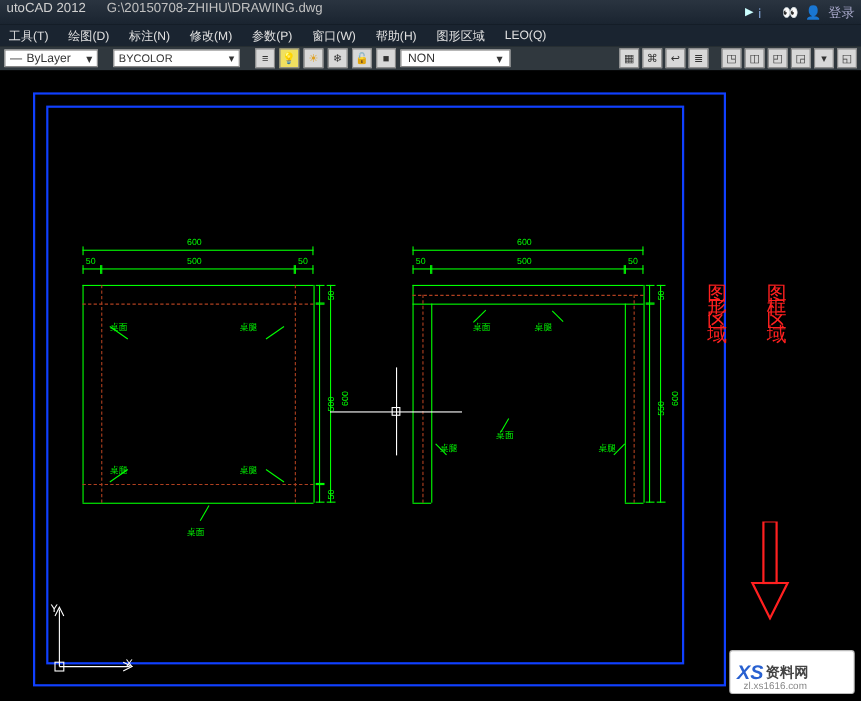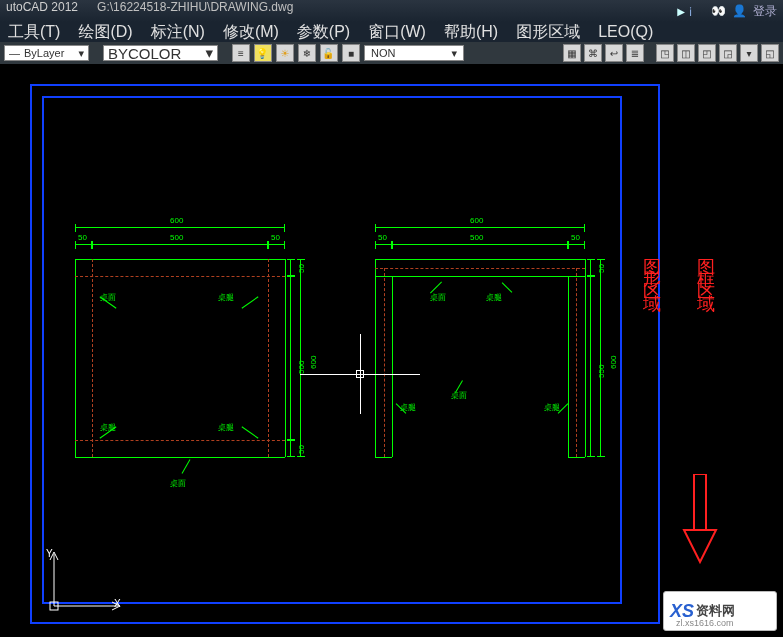--- a/index.html
+++ b/index.html
@@ -5,27 +5,27 @@
 * { margin: 0; padding: 0; box-sizing: border-box; font-family: "Microsoft YaHei", sans-serif; }
 body { background: #000; width: 783px; height: 637px; overflow: hidden; position: relative; }
 
 .titlebar { background: linear-gradient(#2a3440, #1a2430); height: 22px; display: flex; padding: 0 6px; color: #d0d0d0; font-size: 12px; gap: 19px; }
 .title-path { color: #c0c0c0; }
 .search-box { margin-left: auto; display: flex; align-items: center; gap: 4px; }
 .search-input { width: 130px; height: 16px; background: #fff; color: #999; font-size: 11px; padding: 0 2px; border: 1px solid #888; }
 .search-arrow { color: #cff; font-size: 10px; }
 .user-icons { display: flex; gap: 6px; align-items: center; color: #aac; }
 
-.menubar { background: #1a2430; height: 20px; display: flex; align-items: center; padding: 0 8px; gap: 18px; color: #e0e0e0; font-size: 16px; }
+.menubar { background: #1a2430; height: 20px; display: flex; align-items: center; padding: 0 8px; gap: 18px; color: #e0e0e0; font-size: 11px; }
 .menu-item { cursor: default; }
 
 .toolbars { background: #30383e; height: 22px; display: flex; align-items: center; padding: 0 4px; gap: 4px; font-size: 11px; }
 .linetype-select { width: 85px; height: 16px; background: #fff; color: #333; font-size: 11px; border: 1px solid #888; display: flex; align-items: center; padding: 0 4px; }
 .linetype-select .arrow { margin-left: auto; }
-.color-select { width: 115px; height: 16px; background: #fff; color: #333; font-size: 15px; border: 1px solid #888; padding: 0 4px; display: flex; align-items: center; }
+.color-select { width: 115px; height: 16px; background: #fff; color: #333; font-size: 10px; border: 1px solid #888; padding: 0 4px; display: flex; align-items: center; }
 .color-select .arrow { margin-left: auto; }
 .tbtn { width: 18px; height: 18px; background: #d8d8d8; border: 1px solid #888; display: inline-flex; align-items: center; justify-content: center; font-size: 10px; color: #333; }
 .tbtn-sep { width: 6px; }
 .layer-name { background: #fff; color: #333; padding: 0 6px; height: 16px; display: flex; align-items: center; width: 100px; border: 1px solid #888; }
 
 .canvas-area { position: absolute; top: 64px; left: 0; width: 783px; height: 573px; background: #000; }
 
 .blue-frame-outer { position: absolute; left: 30px; top: 20px; width: 630px; height: 540px; border: 2px solid #1040ff; }
 .blue-frame-inner { position: absolute; left: 42px; top: 32px; width: 580px; height: 508px; border: 2px solid #1040ff; }
 
@@ -66,21 +66,21 @@
 .logo { position: absolute; right: 6px; bottom: 6px; background: #fff; border: 1px solid #bbb; border-radius: 3px; width: 114px; height: 40px; display: flex; align-items: center; padding: 0 6px; gap: 2px; }
 .logo .xs { font-weight: bold; font-style: italic; font-size: 18px; color: #2860d0; }
 .logo .zl { font-size: 13px; color: #444; font-weight: bold; }
 .logo .url { position: absolute; bottom: 2px; left: 12px; font-size: 9px; color: #888; }
 </style>
 </head>
 <body>
 
 <div class="titlebar">
   <span>utoCAD 2012</span>
-  <span class="title-path">G:\16224518-ZHIHU\DRAWING.dwg</span>
+  <span class="title-path">G:\20150708-ZHIHU\DRAWING.dwg</span>
   <div class="search-box">
     <span class="search-arrow">▶</span>
     <span style="color:#8ad">ℹ</span>
   </div>
   <div class="user-icons">
     <span>👀</span>
     <span>👤</span>
     <span>登录</span>
   </div>
 </div>

